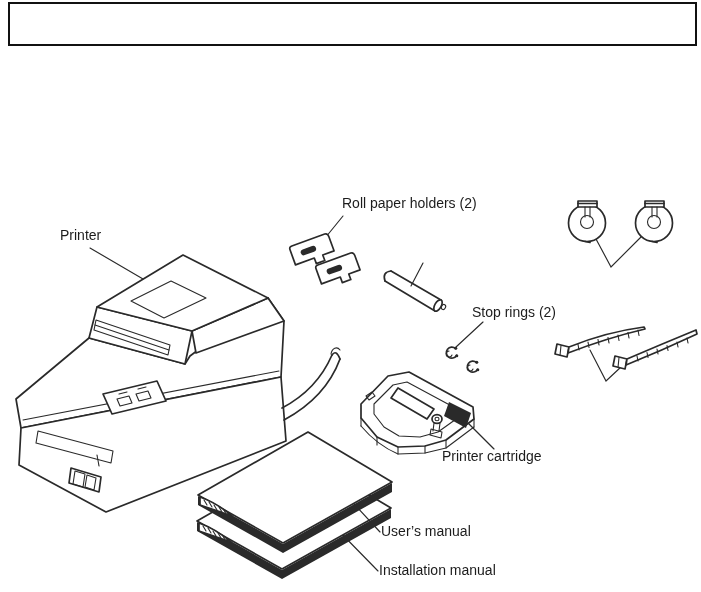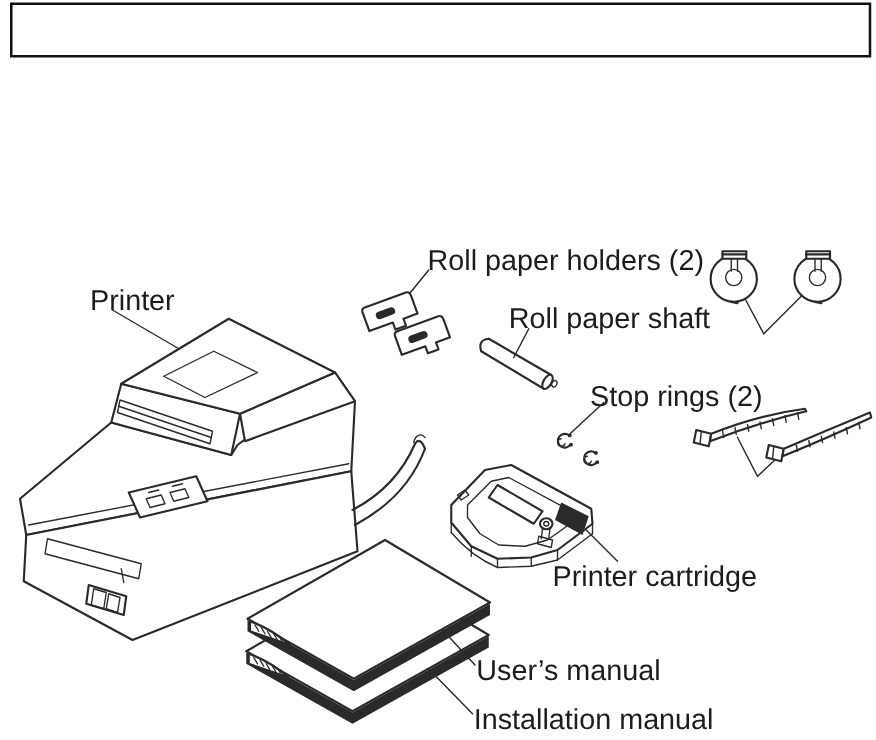--- a/index.html
+++ b/index.html
@@ -11,21 +11,21 @@
   .page{position:relative;width:701px;height:592px;background:var(--bg-color);overflow:hidden;
         font-family:"Liberation Sans",sans-serif;}
   .note-box{position:absolute;left:8px;top:2px;width:685px;height:40px;
             border:2px solid #111;background:var(--bg-color);}
   svg.diagram{position:absolute;left:0;top:0;}
   .ln{fill:none;stroke:var(--line-color);stroke-width:1.7;stroke-linejoin:round;stroke-linecap:round;}
   .tn{fill:none;stroke:var(--line-color);stroke-width:1.1;stroke-linejoin:round;stroke-linecap:round;}
   .wh{fill:#ffffff;stroke:var(--line-color);stroke-width:1.7;stroke-linejoin:round;stroke-linecap:round;}
   .dk{fill:var(--line-color);stroke:none;}
   .ld{fill:none;stroke:var(--line-color);stroke-width:1.15;stroke-linecap:round;}
-  .part-label{position:absolute;font-size:23px;line-height:1.1;color:var(--ink-color);white-space:nowrap;text-align:center;}
+  .part-label{position:absolute;font-size:14px;line-height:1.1;color:var(--ink-color);white-space:nowrap;text-align:center;}
 </style>
 </head>
 <body>
 
 <div class="page">
 
   <div class="note-box"></div>
 
   <svg class="diagram" width="701" height="592" viewBox="0 0 701 592">
 
@@ -206,21 +206,20 @@
         <path class="wh" d="M200,497 Q217,503 232,516 Q215,510 200,505 Z"></path>
         <path class="tn" d="M204,500 L207,505"></path>
         <path class="tn" d="M209,502 L212,507"></path>
         <path class="tn" d="M214,505 L217,510"></path>
         <path class="tn" d="M219,507 L222,512"></path>
         <path class="tn" d="M224,510 L226,514"></path>
       </g>
     </g>
   </svg>
 
-  <div class="part-label" style="left:72px;top:228px">Printer</div>
+  <div class="part-label" style="left:60px;top:228px">Printer</div>
   <div class="part-label" style="left:342px;top:196px">Roll paper holders (2)</div>
-  <div class="part-label" style="left:407px;top:242px">Roll paper shaft</div>
   <div class="part-label" style="left:472px;top:305px">Stop rings (2)</div>
   <div class="part-label" style="left:442px;top:449px">Printer cartridge</div>
   <div class="part-label" style="left:379px;top:563px">Installation manual</div>
   <div class="part-label" style="left:381px;top:524px">User’s manual</div>
 
 </div>
 
 </body></html>

